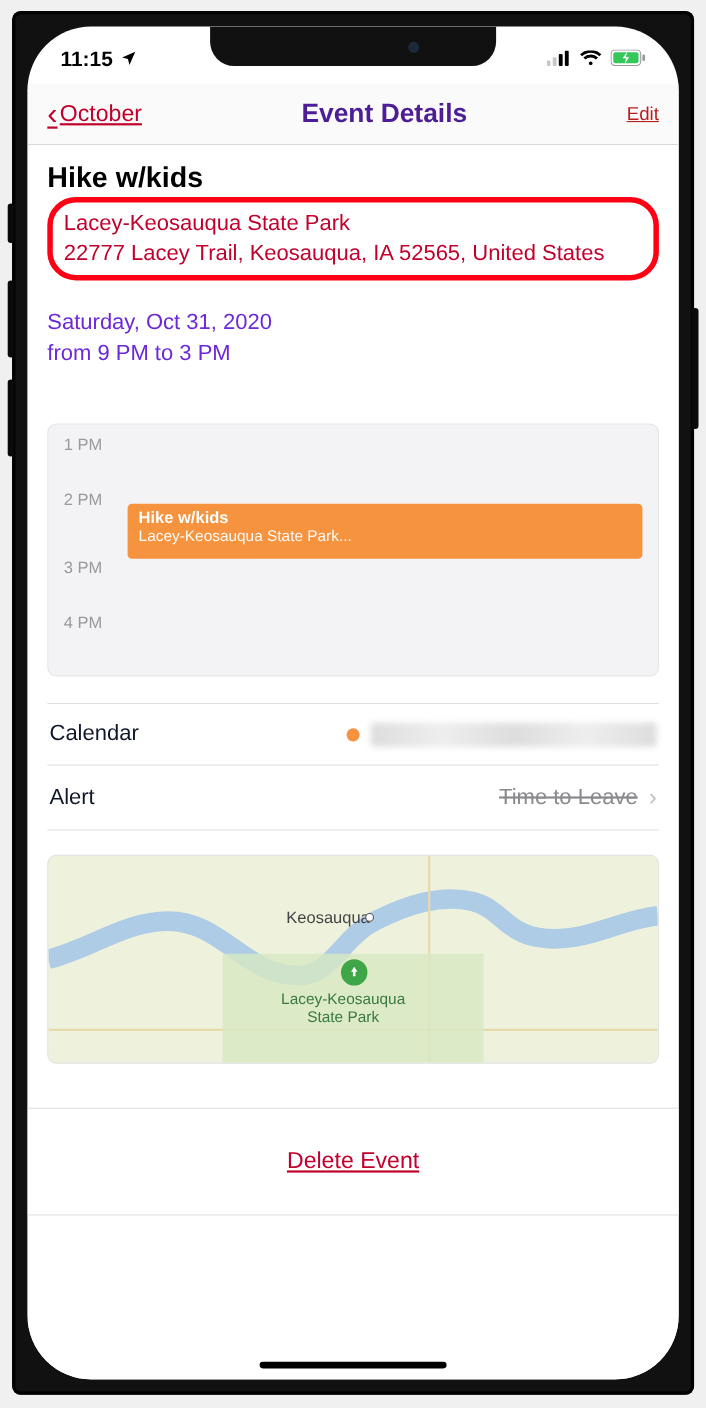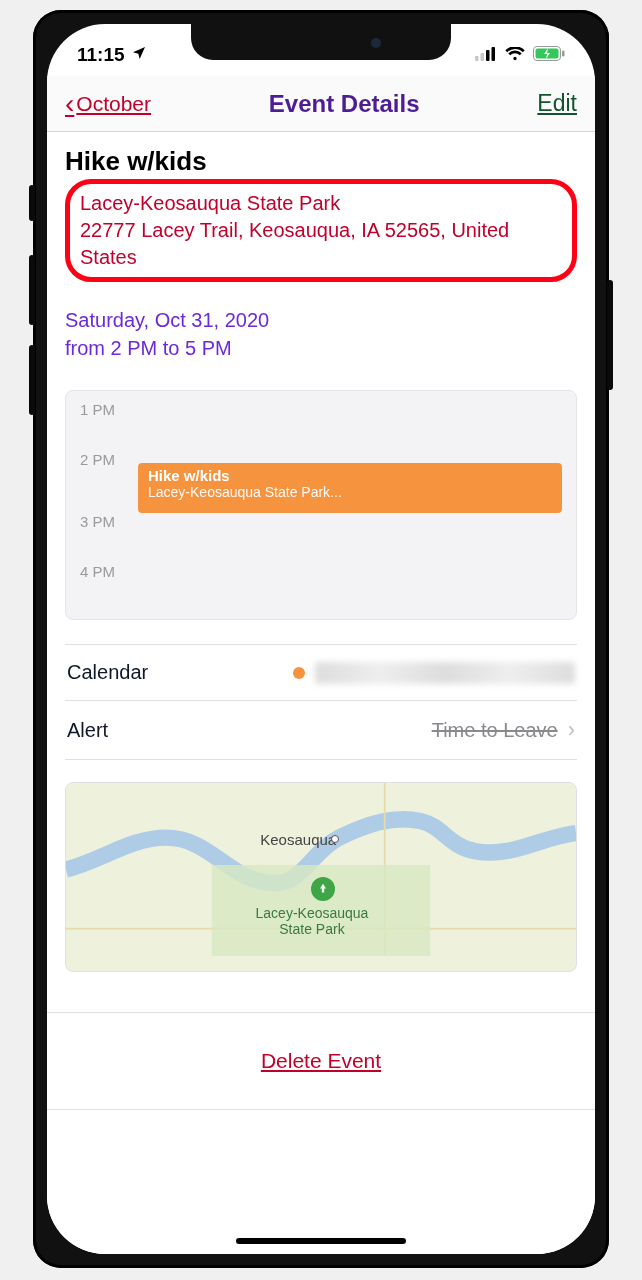--- a/index.html
+++ b/index.html
@@ -6,24 +6,24 @@
   body {
     font-family: -apple-system, BlinkMacSystemFont, "Helvetica Neue", Arial, sans-serif;
     background: #f0f0f0;
     display: flex;
     justify-content: center;
     align-items: flex-start;
     width: 642px;
     height: 1280px;
   }
   .device-frame {
-    width: 576px;
+    width: 620px;
     height: 1258px;
     background: #111;
-    border-radius: 28px;
+    border-radius: 8px;
     padding: 14px;
     margin: 10px auto;
     position: relative;
     box-shadow: 0 0 0 3px #000 inset;
   }
   .screen {
     width: 100%;
     height: 100%;
     background: #fff;
     border-radius: 58px;
@@ -78,22 +78,22 @@
   .nav-back {
     display: flex;
     align-items: center;
     color: #c1002b;
     font-size: 21px;
     text-decoration: underline;
   }
   .nav-back .chev { font-size:28px; margin-right:2px; text-decoration:none; font-weight:300;}
   .nav-title { font-size: 24px; font-weight: 600; color:#4c1d95;}
   .nav-edit {
-    color: #14532d;
-    font-size: 23px;
+    color: #b91c1c;
+    font-size: 17px;
     text-decoration: underline;
   }
   .content {
     flex:1;
     overflow:auto;
     background:#fff;
     padding: 14px 18px 0 18px;
     display:flex;
     flex-direction:column;
   }
@@ -110,21 +110,21 @@
     font-size: 20px;
     line-height: 1.35;
     margin-bottom: 24px;
   }
   .date-line, .time-line {
     color: #6d28d9;
     font-size: 20px;
     line-height:1.4;
   }
   .timeline {
-    margin-top: 28px;
+    margin-top: 50px;
     background:#f3f3f5;
     border:1px solid #e5e5e8;
     border-radius:8px;
     padding: 14px 10px 8px 10px;
     position: relative;
     height: 230px;
   }
   .tl-row { position:absolute; left:14px; right:14px; height:50px; }
   .tl-time { color:#9a9a9e; font-size:15px; }
   .tl-r1{top:10px;} .tl-r2{top:60px;} .tl-r3{top:122px;} .tl-r4{top:172px;}
@@ -267,21 +267,21 @@
 
     <div class="content">
       <div class="event-title">Hike w/kids</div>
 
       <div class="location-box">
         <div>Lacey-Keosauqua State Park</div>
         <div>22777 Lacey Trail, Keosauqua, IA  52565, United States</div>
       </div>
 
       <div class="date-line">Saturday, Oct 31, 2020</div>
-      <div class="time-line">from 2 PM to 5 PM</div>
+      <div class="time-line">from 9 PM to 3 PM</div>
 
       <div class="timeline">
         <div class="tl-row tl-r1"><span class="tl-time">1 PM</span></div>
         <div class="tl-row tl-r2"><span class="tl-time">2 PM</span></div>
         <div class="tl-row tl-r3"><span class="tl-time">3 PM</span></div>
         <div class="tl-row tl-r4"><span class="tl-time">4 PM</span></div>
         <div class="event-block">
           <div class="eb-title">Hike w/kids</div>
           <div class="eb-loc">Lacey-Keosauqua State Park...</div>
         </div>

